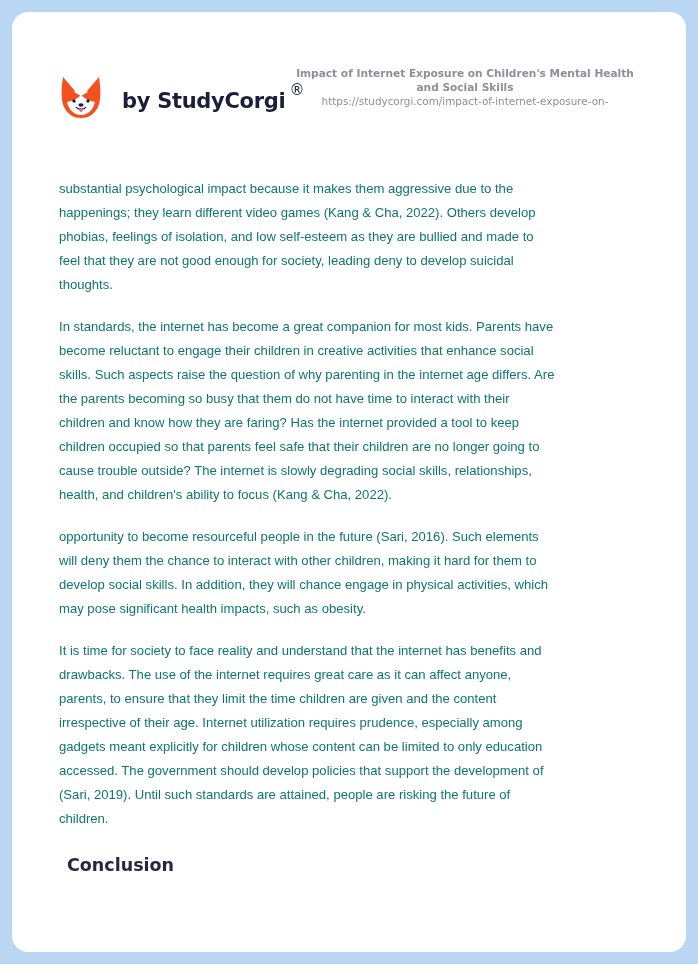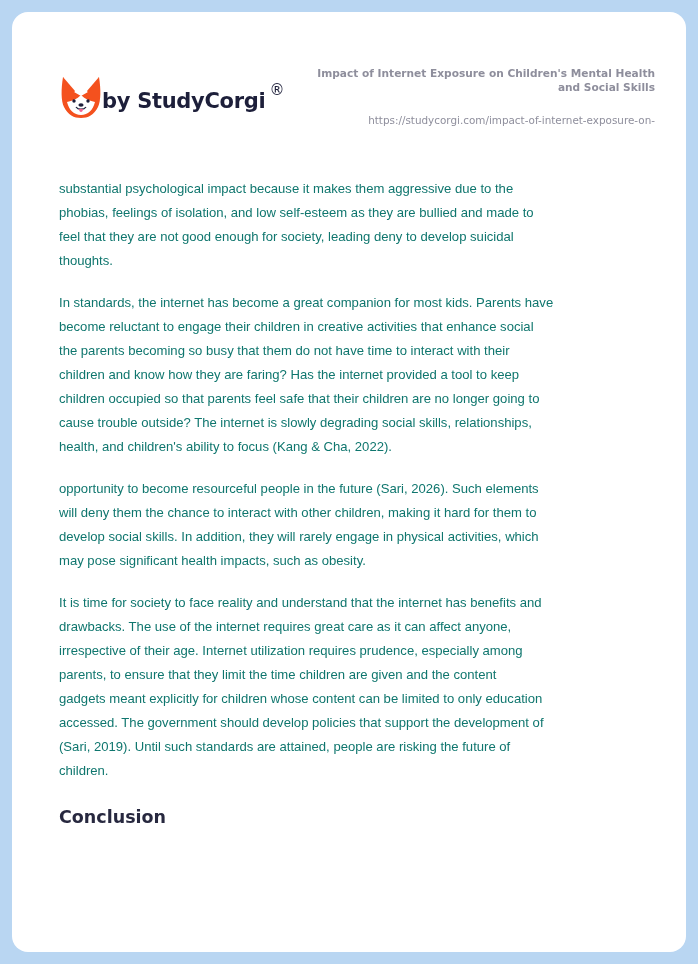--- a/index.html
+++ b/index.html
@@ -37,21 +37,21 @@
       top: 63px;
       display: flex;
       align-items: center;
     }
     .logo-icon {
       width: 42px;
       height: 44px;
       display: block;
     }
     .logo-text {
-      margin-left: 0;
+      margin-left: 20px;
       font-family: "DejaVu Sans", sans-serif;
       font-weight: bold;
       font-size: 21px;
       color: #1d1f3a;
       letter-spacing: -0.3px;
       position: relative;
       top: 4px;
     }
     .logo-reg {
       font-family: "DejaVu Sans", sans-serif;
@@ -59,31 +59,31 @@
       color: #1d1f3a;
       position: relative;
       top: -7px;
       margin-left: 4px;
     }
     .doc-meta {
       position: absolute;
       right: 31px;
       top: 54px;
       width: 380px;
-      text-align: right;
+      text-align: center;
     }
     .doc-title {
       font-family: "DejaVu Sans", sans-serif;
       font-weight: bold;
       font-size: 10.6px;
       line-height: 14px;
       color: #8e8e9c;
     }
     .doc-url {
-      margin-top: 19px;
+      margin-top: 0;
       font-family: "DejaVu Sans", sans-serif;
       font-size: 10.4px;
       line-height: 14px;
       color: #8e8e9c;
     }
     .content {
       position: absolute;
       left: 47px;
       top: 165px;
       width: 600px;
@@ -94,21 +94,21 @@
       font-family: Liberation Sans, sans-serif;
       font-size: 13.1px;
       line-height: 24px;
       color: #0f766e;
       white-space: nowrap;
     }
     .para .line {
       display: block;
     }
     .section-heading {
-      margin: 22px 0 10px 0;
+      margin: 22px 0 10px 8px;
       font-family: "DejaVu Sans", sans-serif;
       font-weight: bold;
       font-size: 17.5px;
       line-height: 24px;
       color: #27283f;
     }
   </style>
 </head>
 <body>
 
@@ -146,47 +146,49 @@
       <div class="doc-url">
         <div>https://studycorgi.com/impact-of-internet-exposure-on-</div>
       </div>
     </div>
   </div>
 
   <div class="content">
 
     <p class="para">
       <span class="line">substantial psychological impact because it makes them aggressive due to the</span>
+      <span class="line">happenings; they learn different video games (Kang &amp; Cha, 2022). Others develop</span>
       <span class="line">phobias, feelings of isolation, and low self-esteem as they are bullied and made to</span>
       <span class="line">feel that they are not good enough for society, leading deny to develop suicidal</span>
       <span class="line">thoughts.</span>
     </p>
 
     <p class="para">
       <span class="line">In standards, the internet has become a great companion for most kids. Parents have</span>
       <span class="line">become reluctant to engage their children in creative activities that enhance social</span>
+      <span class="line">skills. Such aspects raise the question of why parenting in the internet age differs. Are</span>
       <span class="line">the parents becoming so busy that them do not have time to interact with their</span>
       <span class="line">children and know how they are faring? Has the internet provided a tool to keep</span>
       <span class="line">children occupied so that parents feel safe that their children are no longer going to</span>
       <span class="line">cause trouble outside? The internet is slowly degrading social skills, relationships,</span>
       <span class="line">health, and children's ability to focus (Kang &amp; Cha, 2022).</span>
     </p>
 
     <p class="para">
-      <span class="line">opportunity to become resourceful people in the future (Sari, 2026). Such elements</span>
+      <span class="line">opportunity to become resourceful people in the future (Sari, 2016). Such elements</span>
       <span class="line">will deny them the chance to interact with other children, making it hard for them to</span>
-      <span class="line">develop social skills. In addition, they will rarely engage in physical activities, which</span>
+      <span class="line">develop social skills. In addition, they will chance engage in physical activities, which</span>
       <span class="line">may pose significant health impacts, such as obesity.</span>
     </p>
 
     <p class="para">
       <span class="line">It is time for society to face reality and understand that the internet has benefits and</span>
       <span class="line">drawbacks. The use of the internet requires great care as it can affect anyone,</span>
+      <span class="line">parents, to ensure that they limit the time children are given and the content</span>
       <span class="line">irrespective of their age. Internet utilization requires prudence, especially among</span>
-      <span class="line">parents, to ensure that they limit the time children are given and the content</span>
       <span class="line">gadgets meant explicitly for children whose content can be limited to only education</span>
       <span class="line">accessed. The government should develop policies that support the development of</span>
       <span class="line">(Sari, 2019). Until such standards are attained, people are risking the future of</span>
       <span class="line">children.</span>
     </p>
 
     <h2 class="section-heading">Conclusion</h2>
 
 
   </div>

